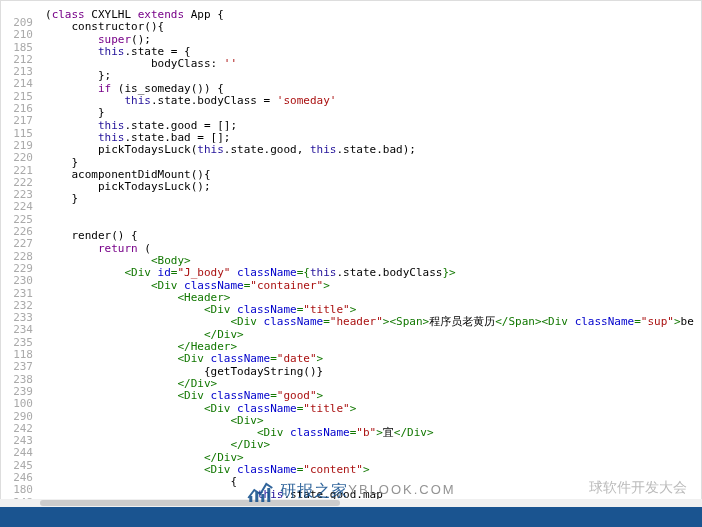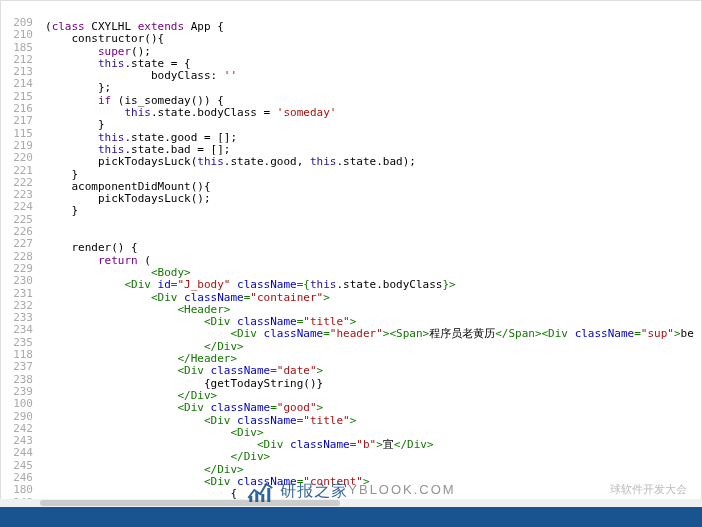--- a/index.html
+++ b/index.html
@@ -1,33 +1,33 @@
 <!DOCTYPE html>
 <html><head>
 <meta charset="utf-8">
 <style>
 *{margin:0;padding:0;box-sizing:border-box}
 body{font-family:Menlo,Consolas,monospace;font-size:11px;background:#fff;width:702px;height:527px;overflow:hidden;position:relative}
 .editor{background:#fff;width:100%;height:100%;overflow:hidden;border:1px solid #ddd}
 .code-area{display:flex;height:500px;overflow:hidden}
 .gutter{width:40px;background:#fff;color:#aaa;text-align:right;padding-right:8px;font-size:11px;line-height:12.3px;padding-top:16px;user-select:none}
 .gutter div{height:12.3px}
-.code{flex:1;font-size:11px;line-height:12.3px;padding-top:20px;color:#000;white-space:pre;padding-left:4px}
+.code{flex:1;font-size:11px;line-height:12.3px;padding-top:8px;color:#000;white-space:pre;padding-left:4px}
 .code .line{height:12.3px}
 .kw{color:#708}
 .str{color:#a11}
 .tag{color:#170}
 .attr{color:#00c}
 .this{color:#219}
 .watermark{position:absolute;bottom:25px;left:50%;transform:translateX(-50%);display:flex;align-items:center;gap:6px;opacity:0.9}
 .watermark-icon{width:28px;height:22px}
 .watermark-text{font-family:sans-serif;font-weight:normal;color:#1a5490;display:flex;flex-direction:row;line-height:1}
 .wm-main{font-size:16px;letter-spacing:1px}
 .wm-sub{font-size:13px;letter-spacing:2px;color:#888}
-.bottom-text{position:absolute;bottom:30px;right:15px;font-family:sans-serif;font-size:11px;color:#bbb}
+.bottom-text{position:absolute;bottom:30px;right:15px;font-family:sans-serif;font-size:14px;color:#bbb}
 .footer-bar{position:absolute;bottom:0;left:0;right:0;height:20px;background:#1a5490}
 .scroll-h{position:absolute;bottom:20px;left:0;right:0;height:8px;background:#f0f0f0}
 .scroll-h-thumb{position:absolute;left:40px;width:300px;height:6px;top:1px;background:#ccc;border-radius:3px}
 </style>
 </head>
 <body>
 
 <div class="editor">
   <div class="code-area">
     <div class="gutter" id="gutter">

